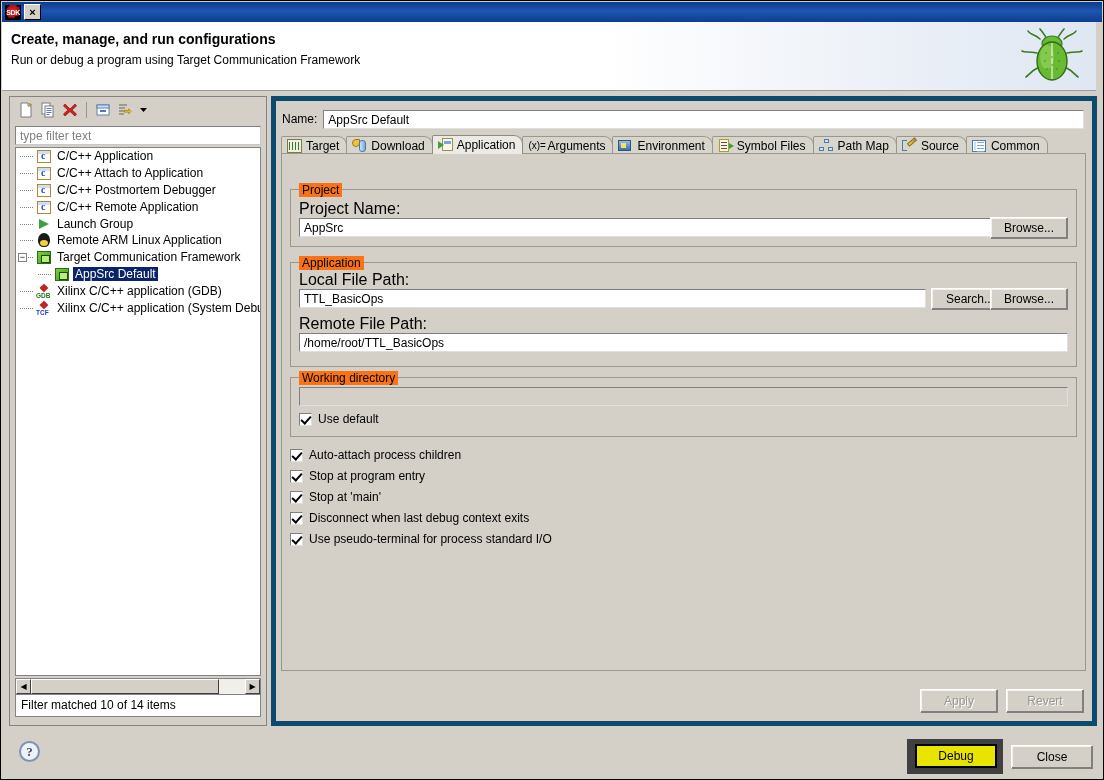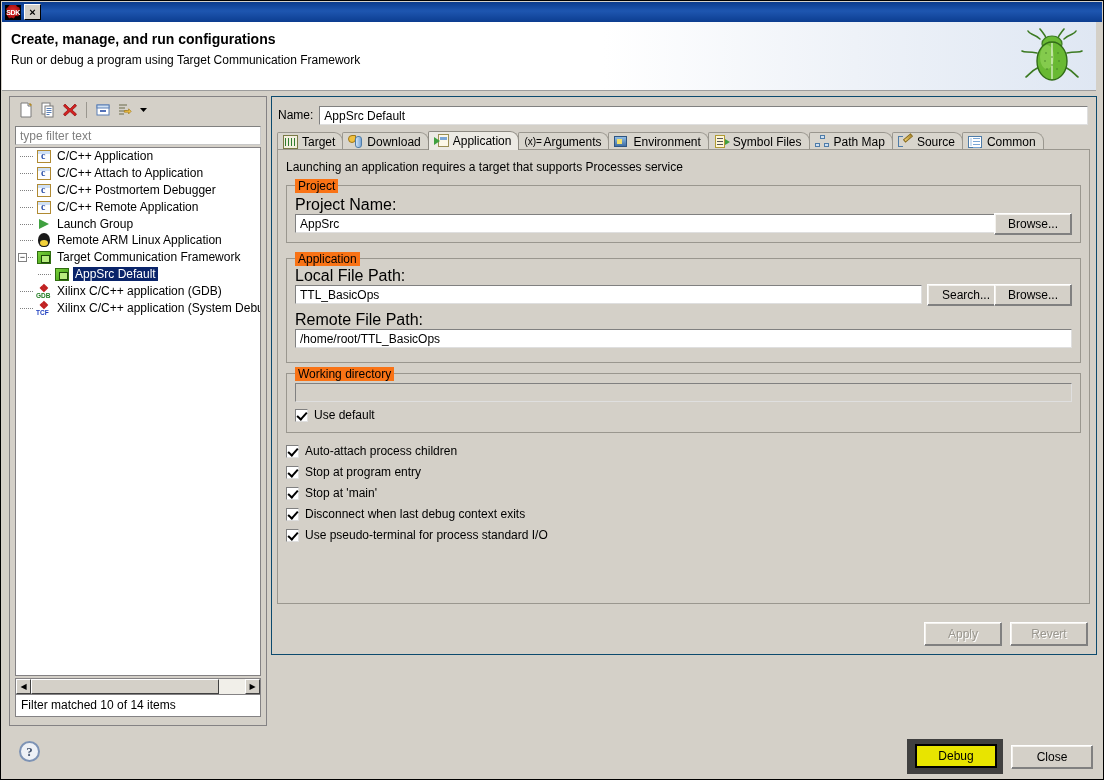--- a/index.html
+++ b/index.html
@@ -184,22 +184,22 @@
     border: 1px solid; border-color: #fff #404040 #404040 #fff; cursor: pointer;
   }
   .tree-status {
     position: absolute; left: 5px; top: 598px; width: 246px; height: 22px;
     background: #fff; border: 1px solid #848284; border-top: none;
     font-size: 12px; color: #000; padding: 3px 0 0 5px;
   }
 
   
   .right-panel {
-    position: absolute; left: 270px; top: 95px; width: 826px; height: 559px;
-    background: #d4d0c8; border: 1px solid #0c4a6e;
+    position: absolute; left: 270px; top: 95px; width: 826px; height: 630px;
+    background: #d4d0c8; border: 5px solid #0c4a6e;
   }
   .name-row {
     position: absolute; left: 6px; top: 8px; right: 8px; height: 20px;
     display: flex; align-items: center;
   }
   .name-label { font-size: 12px; color: #000; margin-right: 6px; }
   .textfield {
     background: #fff;
     border: 1px solid; border-color: #808080 #dfdfdf #dfdfdf #808080;
     height: 19px; font-size: 12px; color: #000;
@@ -607,21 +607,20 @@
       </div>
       <div class="tab">
         <span class="ti ti-com">
             <i class="box"></i>
           </span>
         <span>Common</span>
       </div>
     </div>
 
     <div class="tab-pane">
-      <div class="tab-desc">Launching an application requires a target that supports Processes service</div>
 
       <div class="group" style="left:8px; top:35px; right:8px; height:58px;">
         <span class="legend">Project</span>
         <span class="fld-label" style="left:8px; top:10px;">Project Name:</span>
         <div class="textfield" style="position:absolute; left:8px; top:28px; width:709px;">AppSrc</div>
         <div class="btn" style="position:absolute; right:8px; top:27px; width:78px; height:22px;">Browse...</div>
       </div>
 
       <div class="group" style="left:8px; top:108px; right:8px; height:105px;">
         <span class="legend">Application</span>

